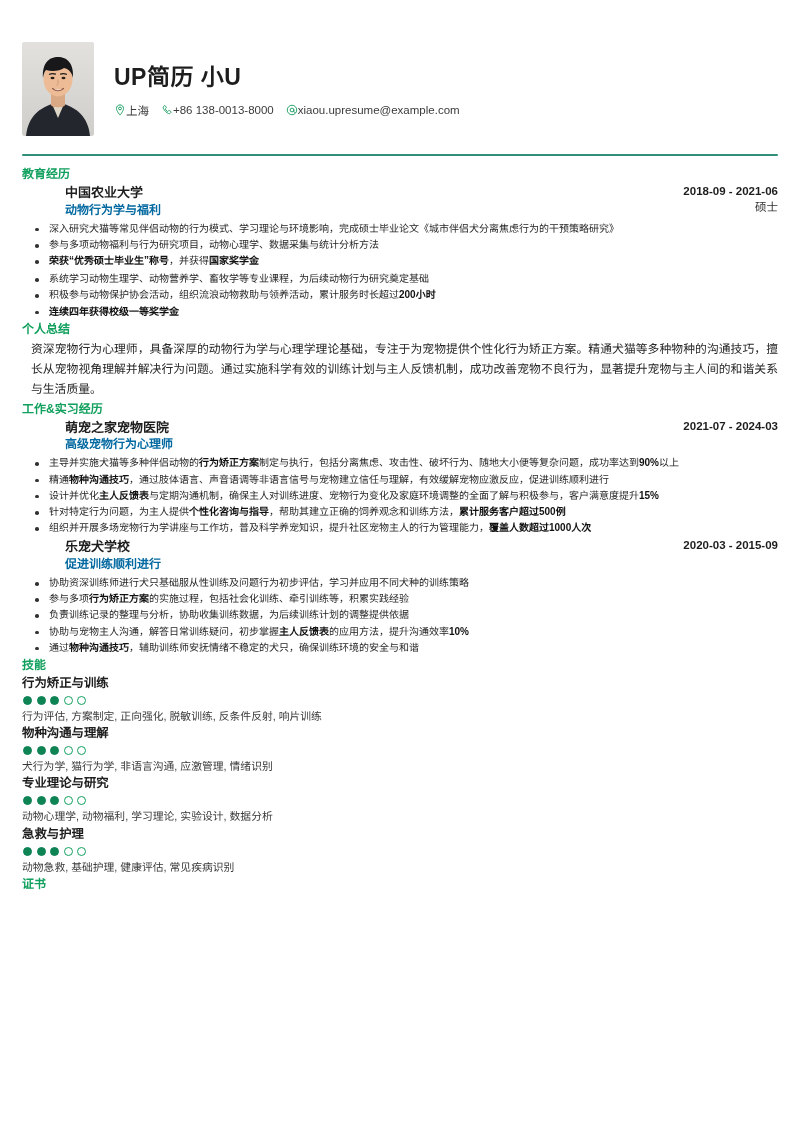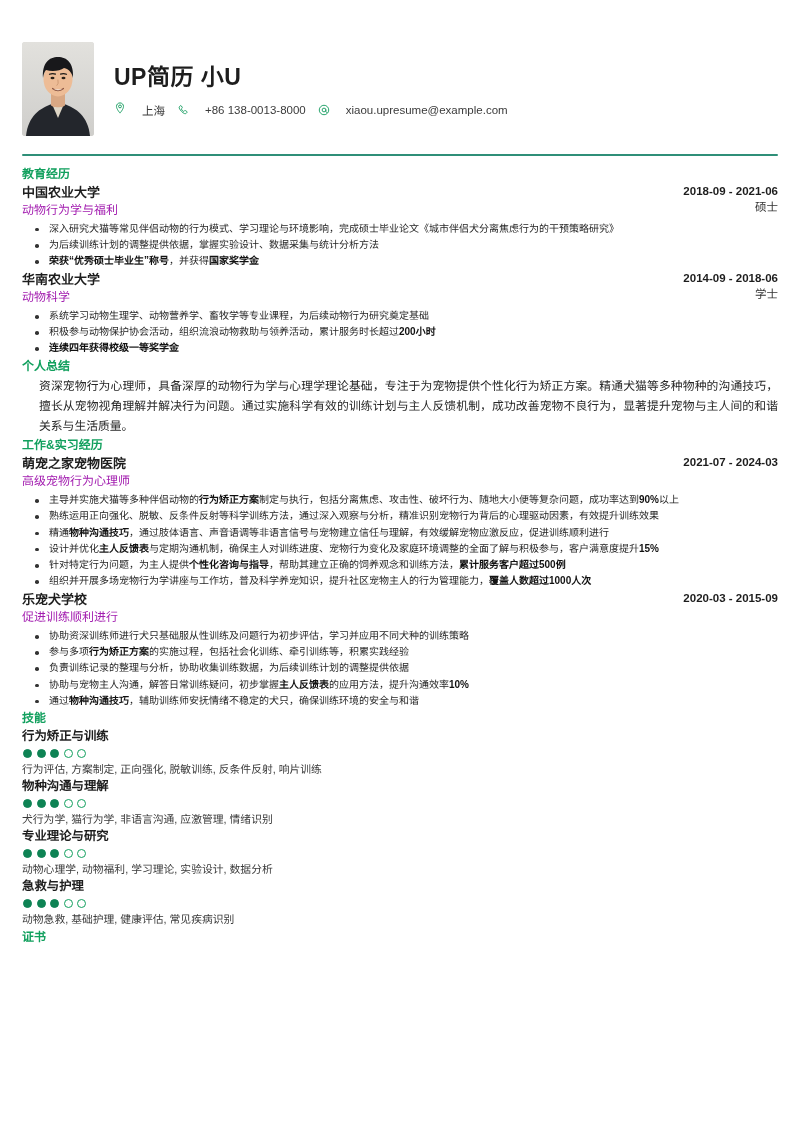--- a/index.html
+++ b/index.html
@@ -55,22 +55,22 @@
   .contacts {
     display: flex;
     align-items: center;
     flex-wrap: wrap;
     gap: 4px 12px;
     font-size: 11.5px;
     color: #3a3a3a;
   }
   .contact {
     display: inline-flex;
-    align-items: flex-start;
-    gap: 16px;
+    align-items: center;
+    gap: 0;
     white-space: nowrap;
   }
   .contact .ico {
     width: 12px;
     height: 12px;
     flex: 0 0 12px;
     color: #1b9e63;
     display: inline-flex;
     align-items: center;
     justify-content: center;
@@ -93,33 +93,34 @@
     line-height: 1.25;
     margin: 0 0 2px 0;
   }
 
   .entry { margin-bottom: 3px; }
   .entry-head {
     display: flex;
     justify-content: space-between;
     align-items: flex-start;
     gap: 6px;
+    margin-left: 43px;
   }
   .entry-left { min-width: 0; }
   .entry-right { text-align: right; white-space: nowrap; flex: 0 0 auto; }
   .org {
     font-size: 13px;
     font-weight: 700;
     color: #1d1d1d;
     line-height: 1.35;
   }
   .role {
     font-size: 12px;
-    font-weight: 400;
-    color: #a21caf;
+    font-weight: 700;
+    color: #0369a1;
     line-height: 1.35;
   }
   .dates {
     font-size: 11.5px;
     font-weight: 700;
     color: #1d1d1d;
     line-height: 1.35;
   }
   .degree {
     font-size: 11.5px;
@@ -151,21 +152,21 @@
     border-radius: 50%;
     background: #333333;
   }
   ul.bullets li b { font-weight: 700; color: #111111; }
 
   .summary-text {
     font-size: 11.8px;
     line-height: 1.72;
     color: #262626;
     text-align: justify;
-    margin: 1px 0 0 17px;
+    margin: 1px 0 0 9px;
   }
 
   
   .skill { margin-bottom: 1px; }
   .skill-name {
     font-size: 12.4px;
     font-weight: 700;
     color: #1d1d1d;
     line-height: 1.45;
   }
@@ -276,36 +277,26 @@
           <div class="org">中国农业大学</div>
           <div class="role">动物行为学与福利</div>
         </div>
         <div class="entry-right">
           <div class="dates">2018-09 - 2021-06</div>
           <div class="degree">硕士</div>
         </div>
       </div>
       <ul class="bullets">
         <li>深入研究犬猫等常见伴侣动物的行为模式、学习理论与环境影响，完成硕士毕业论文《城市伴侣犬分离焦虑行为的干预策略研究》</li>
-        <li>为后续训练计划的调整提供依据，掌握实验设计、数据采集与统计分析方法</li>
+        <li>参与多项动物福利与行为研究项目，动物心理学、数据采集与统计分析方法</li>
         <li><b>荣获“优秀硕士毕业生”称号</b>，并获得<b>国家奖学金</b></li>
       </ul>
     </div>
 
     <div class="entry">
-      <div class="entry-head">
-        <div class="entry-left">
-          <div class="org">华南农业大学</div>
-          <div class="role">动物科学</div>
-        </div>
-        <div class="entry-right">
-          <div class="dates">2014-09 - 2018-06</div>
-          <div class="degree">学士</div>
-        </div>
-      </div>
       <ul class="bullets">
         <li>系统学习动物生理学、动物营养学、畜牧学等专业课程，为后续动物行为研究奠定基础</li>
         <li>积极参与动物保护协会活动，组织流浪动物救助与领养活动，累计服务时长超过<b>200小时</b></li>
         <li><b>连续四年获得校级一等奖学金</b></li>
       </ul>
     </div>
   </div>
 
   <div class="section">
     <div class="section-title">个人总结</div>
@@ -320,21 +311,20 @@
         <div class="entry-left">
           <div class="org">萌宠之家宠物医院</div>
           <div class="role">高级宠物行为心理师</div>
         </div>
         <div class="entry-right">
           <div class="dates">2021-07 - 2024-03</div>
         </div>
       </div>
       <ul class="bullets">
         <li>主导并实施犬猫等多种伴侣动物的<b>行为矫正方案</b>制定与执行，包括分离焦虑、攻击性、破坏行为、随地大小便等复杂问题，成功率达到<b>90%</b>以上</li>
-        <li>熟练运用正向强化、脱敏、反条件反射等科学训练方法，通过深入观察与分析，精准识别宠物行为背后的心理驱动因素，有效提升训练效果</li>
         <li>精通<b>物种沟通技巧</b>，通过肢体语言、声音语调等非语言信号与宠物建立信任与理解，有效缓解宠物应激反应，促进训练顺利进行</li>
         <li>设计并优化<b>主人反馈表</b>与定期沟通机制，确保主人对训练进度、宠物行为变化及家庭环境调整的全面了解与积极参与，客户满意度提升<b>15%</b></li>
         <li>针对特定行为问题，为主人提供<b>个性化咨询与指导</b>，帮助其建立正确的饲养观念和训练方法，<b>累计服务客户超过500例</b></li>
         <li>组织并开展多场宠物行为学讲座与工作坊，普及科学养宠知识，提升社区宠物主人的行为管理能力，<b>覆盖人数超过1000人次</b></li>
       </ul>
     </div>
 
     <div class="entry">
       <div class="entry-head">
         <div class="entry-left">

